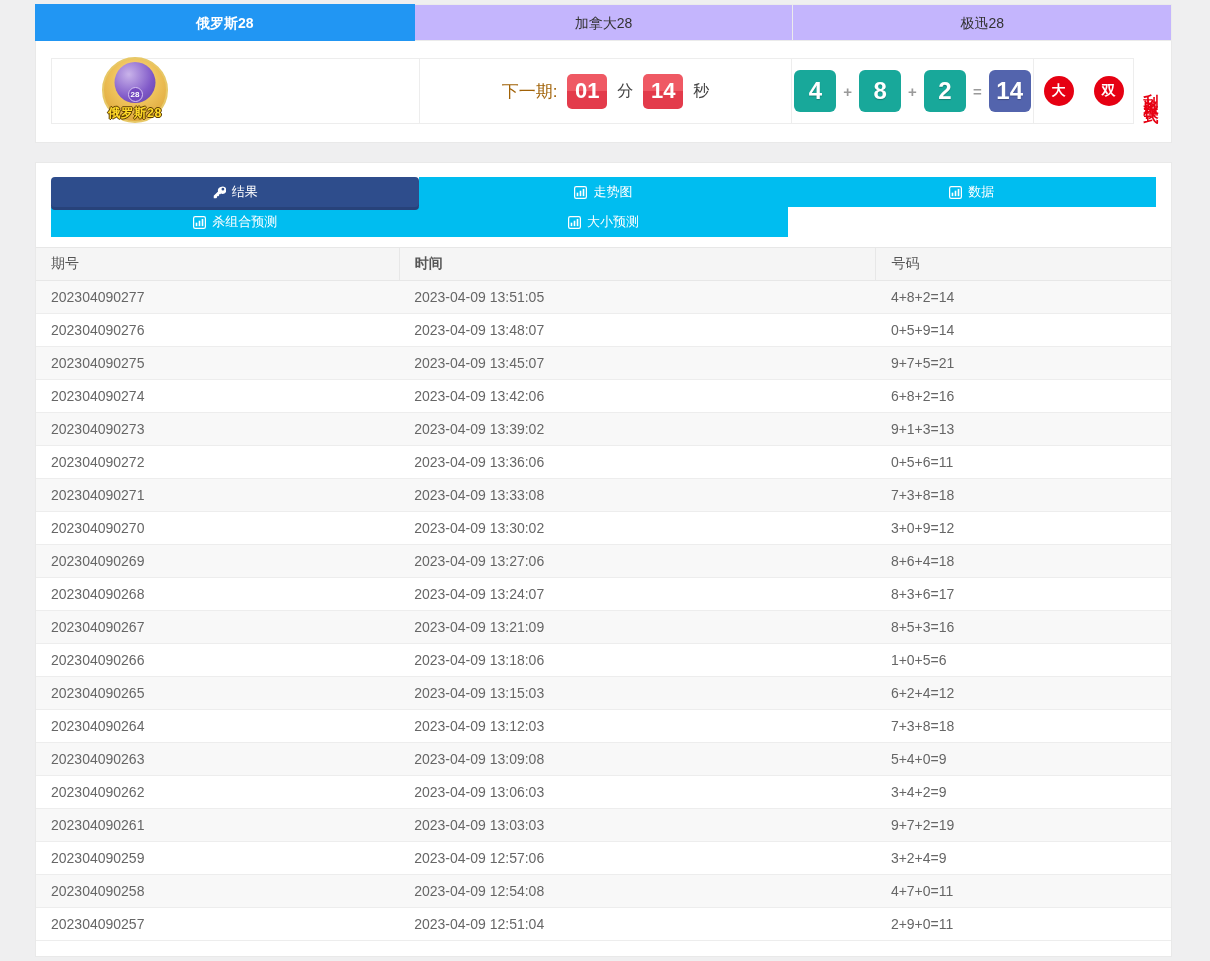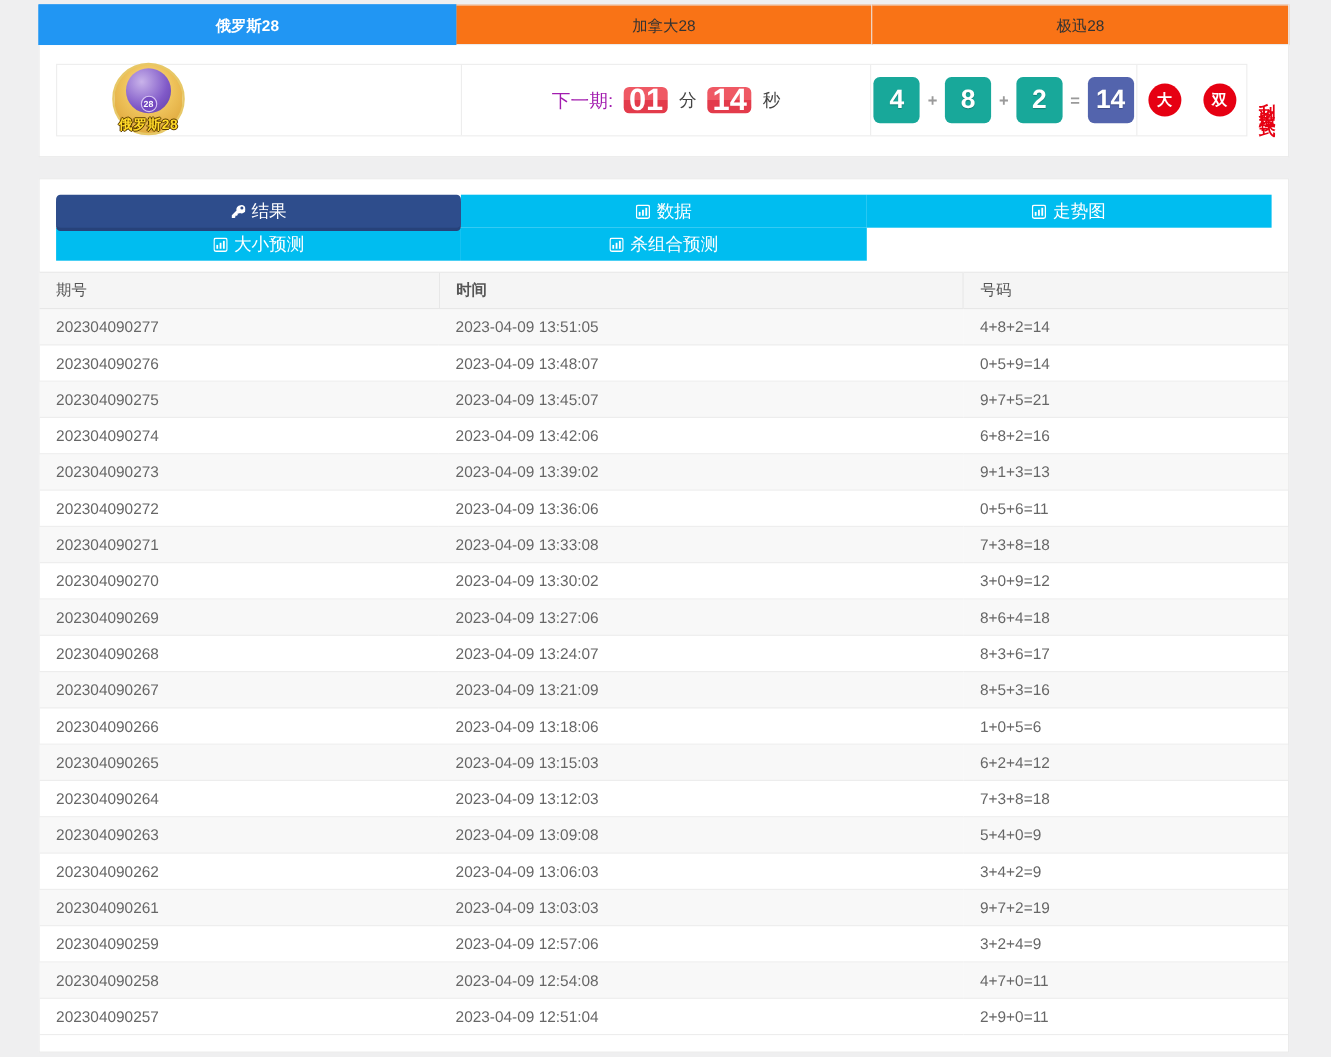--- a/index.html
+++ b/index.html
@@ -8,21 +8,21 @@
     background:#efeff0;
     font-family:"Liberation Sans","DejaVu Sans",sans-serif;
     color:#333;
   }
   .content { width:1137px; margin-left:35px; padding-top:4px; }
 
   
   .top-tabs { display:flex; }
   .top-tab {
     flex:1; height:37px; line-height:36px; text-align:center;
-    background:#f97316; border:1px solid #ebebeb; border-left:none;
+    background:#c4b5fd; border:1px solid #ebebeb; border-left:none;
     font-size:14px; color:#333; cursor:pointer;
   }
   .top-tab:first-child { border-left:1px solid #ebebeb; }
   .top-tab.active { background:#2196f3; color:#fff; font-weight:bold; border-color:#2196f3; }
 
   
   .header-panel {
     background:#fff; border:1px solid #e9e9e9; border-top:none;
     height:102px; position:relative; padding:17px 37px 17px 15px;
   }
@@ -71,24 +71,24 @@
   .sel-prev { width:37px; color:#333; border-right:1px solid #e3e3e3; }
   .sel-next { width:37px; color:#b5b5b5; border-left:1px solid #e3e3e3; }
   .sel-current { padding:0 14px; color:#8a8a8a; font-size:13px; }
   .caret {
     display:inline-block; width:0; height:0; margin-left:7px;
     border-left:4px solid transparent; border-right:4px solid transparent;
     border-top:5px solid #555;
   }
 
   
-  .cd-label { font-size:17px; color:#a21caf; margin-right:10px; }
+  .cd-label { font-size:17px; color:#a16207; margin-right:10px; }
   .cd-box {
-    width:40px; height:24px; border-radius:5px; color:#fff;
-    font-size:28px; font-weight:bold; display:flex; align-items:center; justify-content:center;
+    width:40px; height:35px; border-radius:5px; color:#fff;
+    font-size:22px; font-weight:bold; display:flex; align-items:center; justify-content:center;
     background-image:linear-gradient(to bottom, #ef5964 0%, #ef5964 50%, #e33b4b 50%, #e33b4b 100%);
   }
   .cd-unit { font-size:16px; color:#444; margin:0 10px; }
   .cd-unit:last-child { margin-right:0; }
 
   
   .num-tile {
     width:42px; height:42px; border-radius:6px; background:#18a89a;
     color:#fff; font-size:24px; font-weight:bold;
     display:flex; align-items:center; justify-content:center;
@@ -110,21 +110,21 @@
     color:#e60012; font-size:15px; font-weight:bold; letter-spacing:5px;
     line-height:1; cursor:pointer;
   }
 
   .gap { height:19px; }
 
   
   .main-panel { background:#fff; border:1px solid #e9e9e9; min-height:795px; padding-top:14px; }
   .nav-tabs { margin:0 15px; display:grid; grid-template-columns:repeat(3,1fr); }
   .nav-tab {
-    height:30px; background:#00bdf0; color:#fff; font-size:16px;
+    height:30px; background:#00bdf0; color:#fff; font-size:13px;
     display:flex; align-items:center; justify-content:center; gap:6px; cursor:pointer;
   }
   .nav-tab.active {
     background:#2e4d8c; border-radius:4px; position:relative; z-index:1;
     box-shadow:0 3px 0 #27427a;
   }
   .nav-icon { display:inline-flex; }
 
   
   table { width:100%; border-collapse:collapse; margin-top:10px; font-size:14px; color:#666; }
@@ -205,54 +205,54 @@
       </div>
       <div class="nav-tab">
         <span class="nav-icon">
           <svg width="13" height="13" viewBox="0 0 16 16">
               <rect x="0.75" y="0.75" width="14.5" height="14.5" rx="2" fill="none" stroke="#ffffff" stroke-width="1.5"></rect>
               <rect x="3.3" y="8.2" width="2" height="4.3" fill="#ffffff"></rect>
               <rect x="7" y="5.8" width="2" height="6.7" fill="#ffffff"></rect>
               <rect x="10.7" y="3.6" width="2" height="8.9" fill="#ffffff"></rect>
             </svg>
         </span>
-        <span>数据</span>
+        <span>走势图</span>
       </div>
       <div class="nav-tab">
         <span class="nav-icon">
           <svg width="13" height="13" viewBox="0 0 16 16">
               <rect x="0.75" y="0.75" width="14.5" height="14.5" rx="2" fill="none" stroke="#ffffff" stroke-width="1.5"></rect>
               <rect x="3.3" y="8.2" width="2" height="4.3" fill="#ffffff"></rect>
               <rect x="7" y="5.8" width="2" height="6.7" fill="#ffffff"></rect>
               <rect x="10.7" y="3.6" width="2" height="8.9" fill="#ffffff"></rect>
             </svg>
         </span>
-        <span>走势图</span>
+        <span>数据</span>
       </div>
       <div class="nav-tab">
         <span class="nav-icon">
           <svg width="13" height="13" viewBox="0 0 16 16">
               <rect x="0.75" y="0.75" width="14.5" height="14.5" rx="2" fill="none" stroke="#ffffff" stroke-width="1.5"></rect>
               <rect x="3.3" y="8.2" width="2" height="4.3" fill="#ffffff"></rect>
               <rect x="7" y="5.8" width="2" height="6.7" fill="#ffffff"></rect>
               <rect x="10.7" y="3.6" width="2" height="8.9" fill="#ffffff"></rect>
             </svg>
         </span>
-        <span>大小预测</span>
+        <span>杀组合预测</span>
       </div>
       <div class="nav-tab">
         <span class="nav-icon">
           <svg width="13" height="13" viewBox="0 0 16 16">
               <rect x="0.75" y="0.75" width="14.5" height="14.5" rx="2" fill="none" stroke="#ffffff" stroke-width="1.5"></rect>
               <rect x="3.3" y="8.2" width="2" height="4.3" fill="#ffffff"></rect>
               <rect x="7" y="5.8" width="2" height="6.7" fill="#ffffff"></rect>
               <rect x="10.7" y="3.6" width="2" height="8.9" fill="#ffffff"></rect>
             </svg>
         </span>
-        <span>杀组合预测</span>
+        <span>大小预测</span>
       </div>
     </div>
 
     <table>
       <thead>
         <tr>
           <th class="col-period">期号</th>
           <th class="col-time">时间</th>
           <th class="col-num">号码</th>
         </tr>

